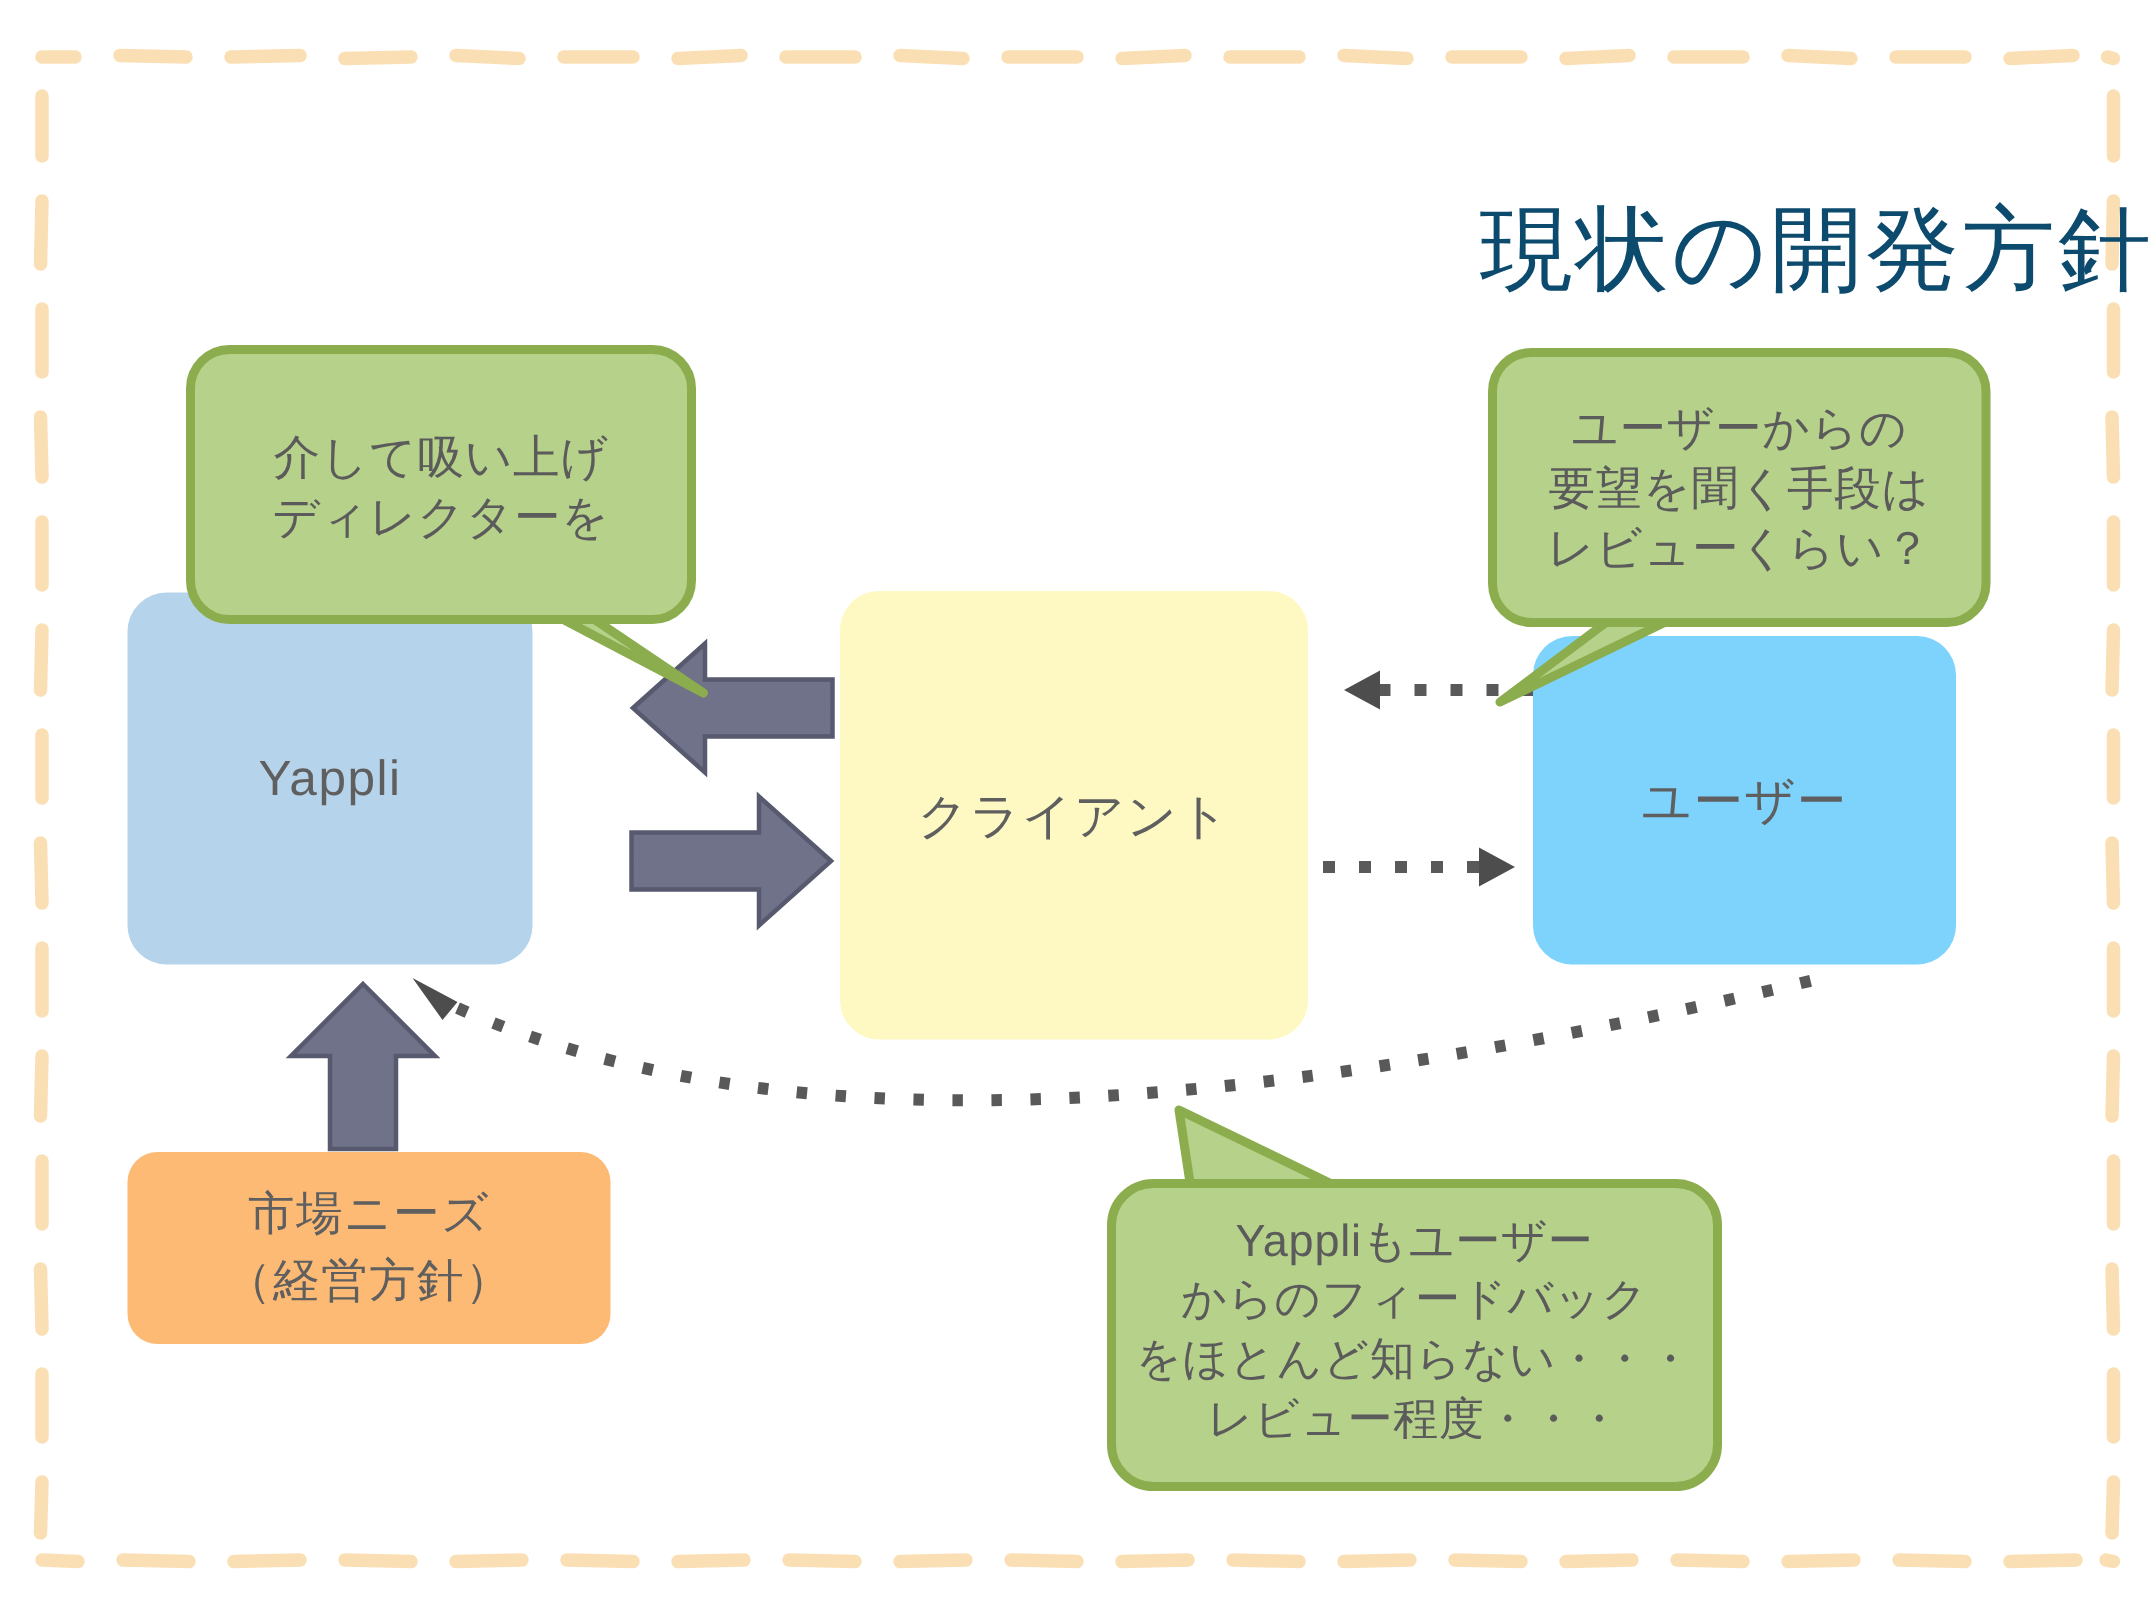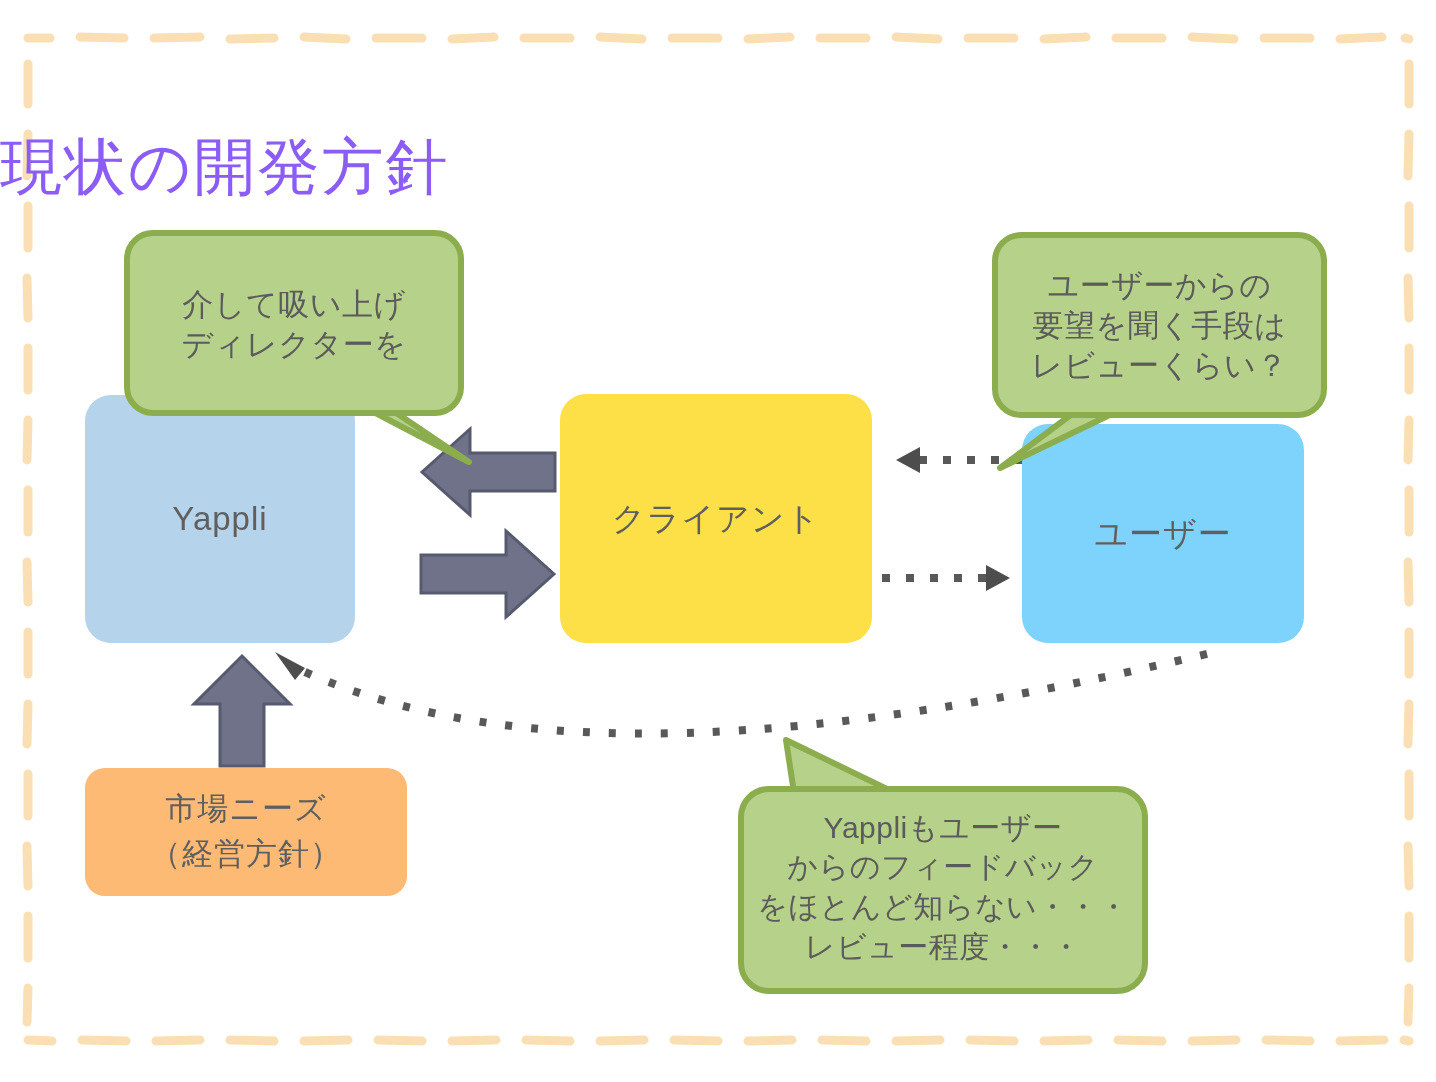--- a/index.html
+++ b/index.html
@@ -26,25 +26,25 @@
     height: 1082px;
     pointer-events: none;
   }
 
   
   .slide-title {
     position: absolute;
     left: 0;
     top: 133px;
     width: 1436px;
-    text-align: left;
+    text-align: right;
     font-size: 62px;
     line-height: 1.1;
     letter-spacing: 2px;
-    color: #8b5cf6;
+    color: #0c4a6e;
     font-weight: normal;
     white-space: nowrap;
   }
 
   
   .node {
     position: absolute;
     box-sizing: border-box;
     border-radius: 26px;
     display: flex;
@@ -56,22 +56,22 @@
     line-height: 1.38;
     letter-spacing: 1px;
   }
   .node-yappli {
     left: 85px;  top: 395px;
     width: 270px; height: 248px;
     background: #b5d3ea;
   }
   .node-client {
     left: 560px; top: 394px;
-    width: 312px; height: 249px;
-    background: #fde047;
+    width: 312px; height: 299px;
+    background: #fef9c3;
   }
   .node-user {
     left: 1022px; top: 424px;
     width: 282px; height: 219px;
     background: #7dd3fc;
   }
   .node-market {
     left: 85px;  top: 768px;
     width: 322px; height: 128px;
     background: #fdba74;

